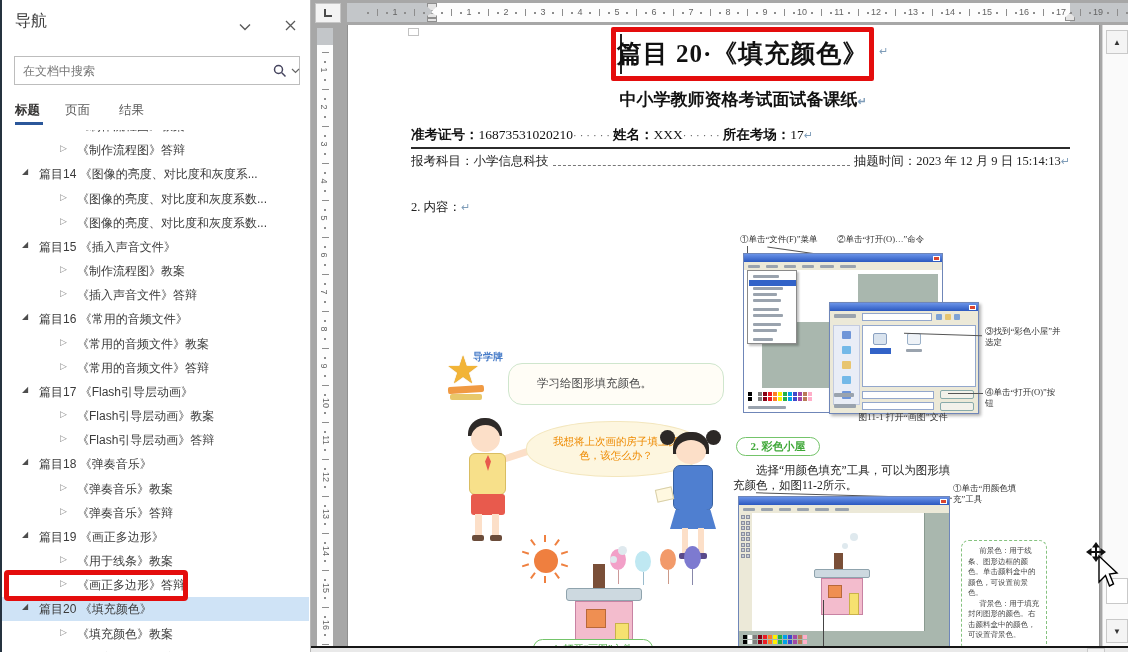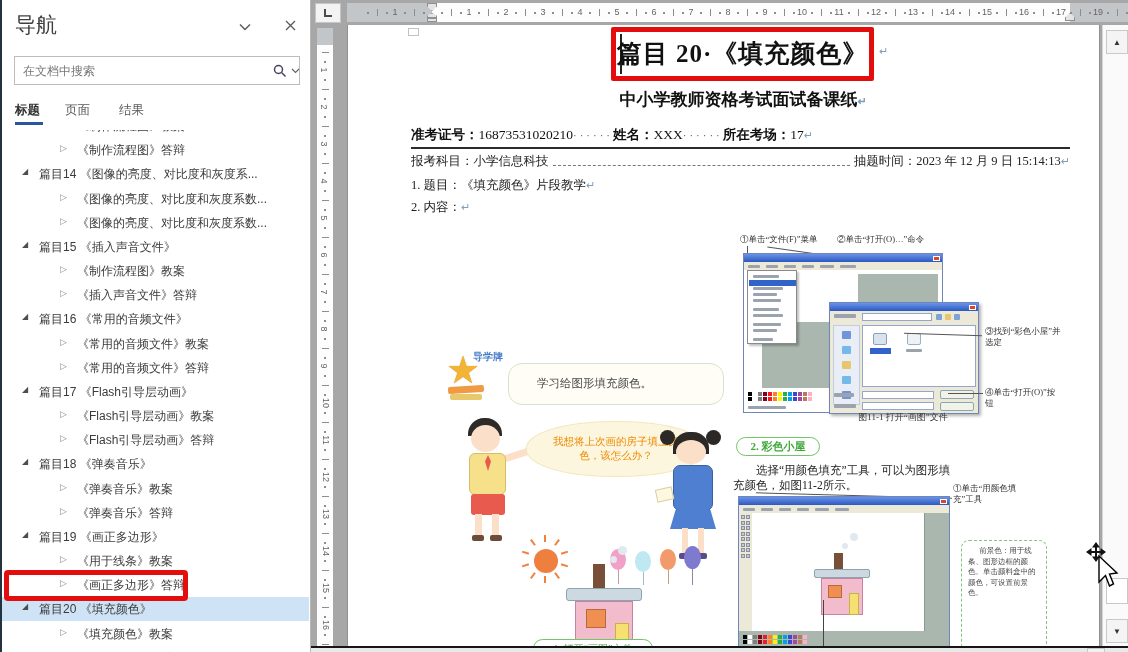--- a/index.html
+++ b/index.html
@@ -2,21 +2,21 @@
 <html><head>
 <meta charset="utf-8">
 <style>
   *{margin:0;padding:0;box-sizing:border-box}
   html,body{width:1128px;height:652px;overflow:hidden}
   body{font-family:"Liberation Sans",sans-serif;background:#a7a7a7}
   #app{position:relative;width:1128px;height:652px;background:#a7a7a7;border-left:2px solid #25323f;overflow:hidden}
   .abs{position:absolute}
   
   #nav{position:absolute;left:0;top:0;width:309px;height:652px;background:#fff;border-right:1px solid #b7b7b7}
-  #nav-title{position:absolute;left:13px;top:11px;font-size:21px;color:#3f3f3f}
+  #nav-title{position:absolute;left:13px;top:11px;font-size:16px;color:#3f3f3f}
   .nav-hdr-btn{position:absolute;top:16px;width:22px;height:22px;color:#5a5a5a;font-size:13px;text-align:center;line-height:22px;cursor:pointer;background:none;border:none}
   #search{position:absolute;left:12px;top:56px;width:286px;height:29px;border:1px solid #bdbdbd;background:#fff}
   #search input{position:absolute;left:8px;top:1px;width:230px;height:25px;border:none;outline:none;font-size:12px;color:#444;font-family:"Liberation Sans",sans-serif}
   #search input::placeholder{color:#767676}
   .tab{position:absolute;top:102px;font-size:12.5px;color:#595959;cursor:pointer}
   .tab.active{color:#323130;font-weight:bold}
   #tab-underline{position:absolute;left:13px;top:122px;width:28px;height:3px;background:#2b579a}
   #tree{position:absolute;left:0;top:130px;width:307px;height:522px;overflow:hidden}
   .navrow{position:absolute;left:0;width:307px;height:24px;cursor:pointer}
   .navrow.sel{background:#cfe3f6}
@@ -381,21 +381,20 @@
 
       <div class="abs" style="left:63px;top:122px;width:659px;height:2px;background:#2b2b2b"></div>
 
       <div class="abs serif" style="left:63px;top:128px;width:659px;font-size:12.5px;color:#222;display:flex;align-items:center">
         <span>报考科目：小学信息科技</span>
         <span style="flex:1;border-bottom:1.5px dashed #777;margin:0 4px;height:8px"></span>
         <span>抽题时间：2023 年 12 月 9 日 15:14:13</span>
         <span class="pmark">↵</span>
       </div>
 
-      <div class="abs serif" style="left:63px;top:152px;font-size:12.5px;color:#222"><span>1. 题目：《填充颜色》片段教学</span><span class="pmark">↵</span></div>
       <div class="abs serif" style="left:63px;top:174px;font-size:12.5px;color:#222"><span>2. 内容：</span><span class="pmark">↵</span></div>
 
       <div class="abs" style="left:98px;top:327px;width:60px;height:62px">
         <span class="abs" style="font-size:38px;color:#f2b437;left:0;top:-4px;text-shadow:0 0 1px #c98a1e">★</span>
         <span class="abs" style="left:2px;top:34px;width:36px;height:7px;background:#f09a43;border-radius:2px;transform:rotate(-4deg)"></span>
         <span class="abs" style="left:4px;top:42px;width:32px;height:6px;background:#e8c86a;border-radius:2px"></span>
         <span class="abs" style="left:27px;top:-2px;font-size:10px;font-weight:bold;color:#4a7ec9;white-space:nowrap">导学牌</span>
       </div>
 
       <div class="abs serif" style="left:160px;top:338px;width:216px;height:42px;border:1.5px solid #cfe6cd;border-radius:14px;background:#fffdf6;font-size:11.5px;color:#4a4a4a;line-height:39px;padding-left:28px"><span>学习给图形填充颜色。</span></div>
@@ -638,20 +637,21 @@
             <i style="background: rgb(163, 73, 164);"></i>
             <i style="background: rgb(185, 122, 87);"></i>
             <i style="background: rgb(255, 174, 201);"></i>
           </div>
         <span class="sm" style="left:4px;top:152px;width:46px"></span>
       </div>
       <span class="cline" style="left:475px;top:575px;width:1px;height:54px;background:#444"></span>
 
       <div class="tipbox">
         <p>前景色：用于线条、图形边框的颜色。单击颜料盒中的颜色，可设置前景色。</p>
+        <p>背景色：用于填充封闭图形的颜色。右击颜料盒中的颜色，可设置背景色。</p>
       </div>
     </section>
 
     <div id="scrollbar">
       <div class="sbtn" style="top:5px"><span>▲</span></div>
       <div id="sthumb"></div>
       <div class="sbtn" style="top:594px"><span>▼</span></div>
     </div>
 
     <div id="bottom-strip">

